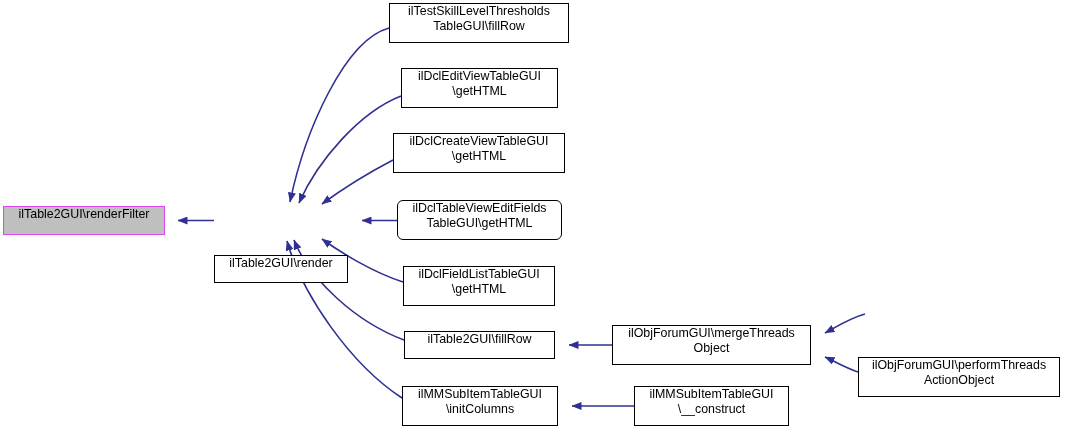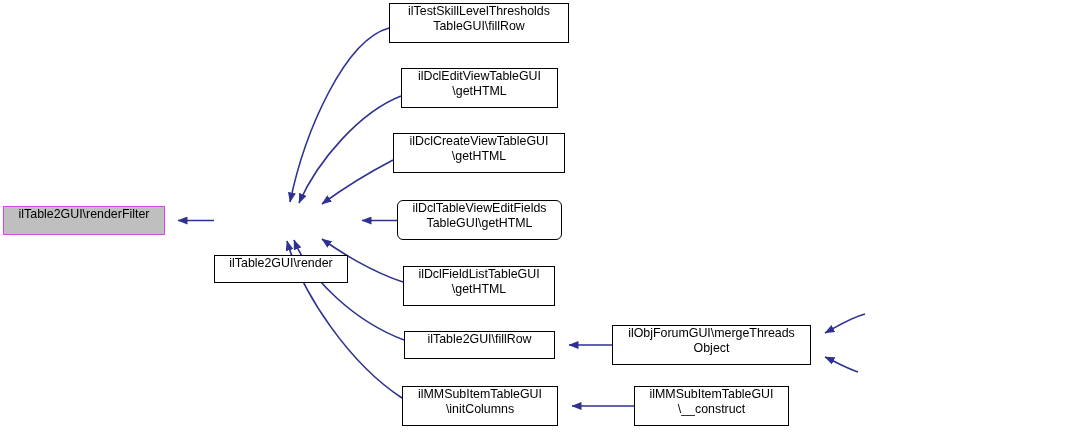--- a/index.html
+++ b/index.html
@@ -152,14 +152,18 @@
     <span class="node-label">ilObjForumGUI\mergeThreads
 Object</span>
   </div>
 
   <div class="node" style="left:634px; top:386px; width:155px; height:40px;">
     <span class="node-label">ilMMSubItemTableGUI
 \__construct</span>
   </div>
 
 
+  <div class="node" style="left:858px; top:357px; width:202px; height:40px;">
+    <span class="node-label">ilObjForumGUI\performThreads
+ActionObject</span>
+  </div>
 
 </div>
 
 </body></html>

